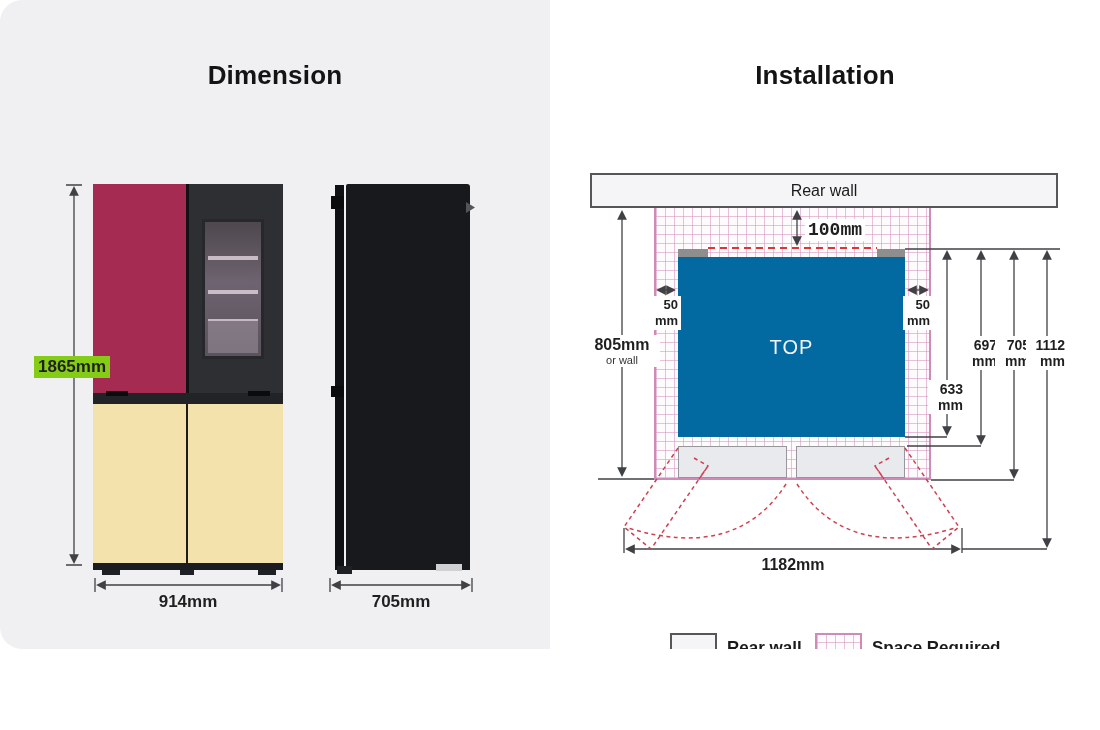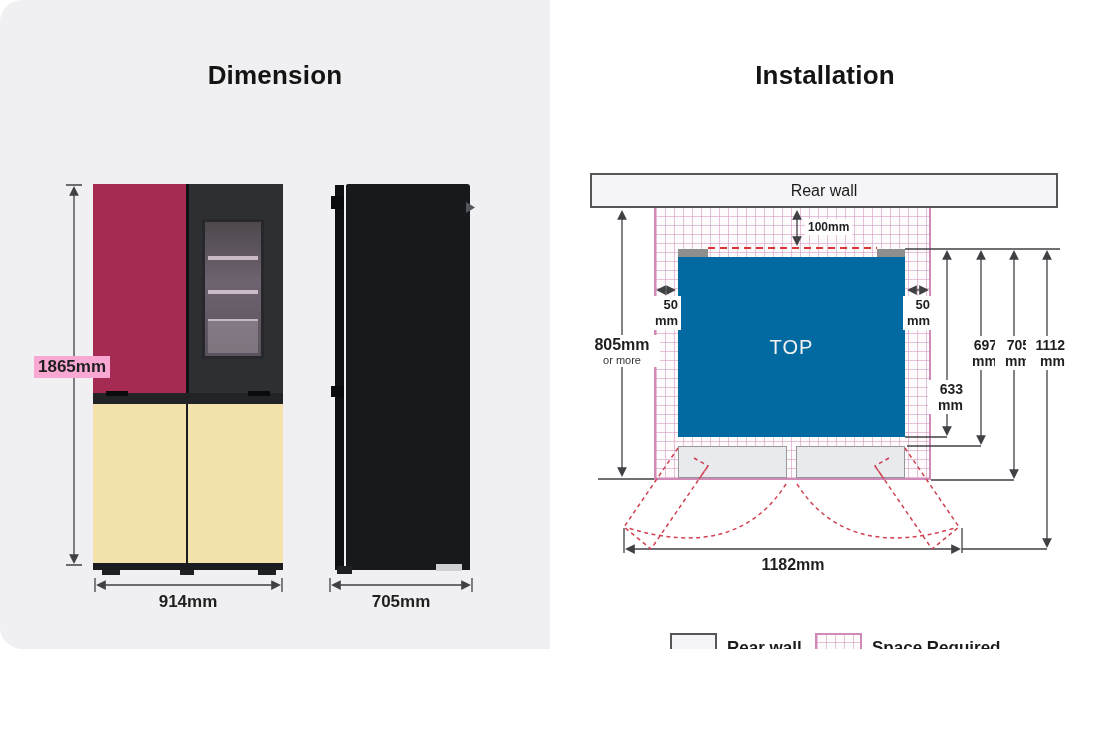--- a/index.html
+++ b/index.html
@@ -40,21 +40,21 @@
   .grid-area { border-top:none; }
   .top-box { background:#0369a1; display:flex; align-items:center; justify-content:center;
              color:#f2f2f2; font-size:20px; letter-spacing:1px; }
   .top-tab { background:#8e8e8e; }
   .tdoor { background:#e8eaee; border:1px solid #97979b; }
 
   svg.linework { position:absolute; left:0; top:0; z-index:5; pointer-events:none; }
 
   .lbl { position:absolute; z-index:6; color:#1f1f1f; font-weight:700; }
   .lbl-bgw { background:#ffffff; padding:1px 3px; }
-  .lbl-bgl { background:#f9a8d4; padding:1px 4px; }
+  .lbl-bgl { background:#84cc16; padding:1px 4px; }
   .t-center { text-align:center; }
   .two-line span { display:block; line-height:16px;text-align:right; }
   .note { display:block; font-size:11px; font-weight:400; color:#333; line-height:12px; }
 
   .legend-label { position:absolute; z-index:6; font-size:17px; font-weight:600; color:#1b1b1b; }
   .legend-swatch-wall { background:#f5f5f7; border:2px solid #54565a; }
 </style>
 </head>
 <body>
 
@@ -192,34 +192,34 @@
       <path d="M889,458 L875,466 L884,479"></path>
       <path d="M786,484 Q737,561 628,528"></path>
       <path d="M797,484 Q846,561 955,528"></path>
     </g>
   </svg>
 
   <div class="lbl lbl-bgl" style="left:34px; top:356px; font-size:17px;">1865mm</div>
   <div class="lbl t-center" style="left:138px; top:592px; width:100px; font-size:17px;">914mm</div>
   <div class="lbl t-center" style="left:351px; top:592px; width:100px; font-size:17px;">705mm</div>
 
-  <div class="lbl lbl-bgw" style="left:805px; top:219px; font-size:12px;">100mm</div>
+  <div class="lbl lbl-bgw" style="left:805px; top:219px; font-size:18px;font-family:Liberation Mono, monospace;">100mm</div>
 
   <div class="lbl lbl-bgw t-center two-line" style="left:651px; top:296px; width:30px; font-size:13px;">
     <span>50</span>
     <span>mm</span>
   </div>
   <div class="lbl lbl-bgw t-center two-line" style="left:903px; top:296px; width:30px; font-size:13px;">
     <span>50</span>
     <span>mm</span>
   </div>
 
   <div class="lbl lbl-bgw t-center" style="left:584px; top:335px; width:76px; font-size:16px;">
     <span>805mm</span>
-    <span class="note">or more</span>
+    <span class="note">or wall</span>
   </div>
 
   <div class="lbl lbl-bgw t-center two-line" style="left:928px; top:336px; width:38px; font-size:14px;margin-top:44px;">
     <span>633</span>
     <span>mm</span>
   </div>
   <div class="lbl lbl-bgw t-center two-line" style="left:962px; top:336px; width:38px; font-size:14px;">
     <span>697</span>
     <span>mm</span>
   </div>

